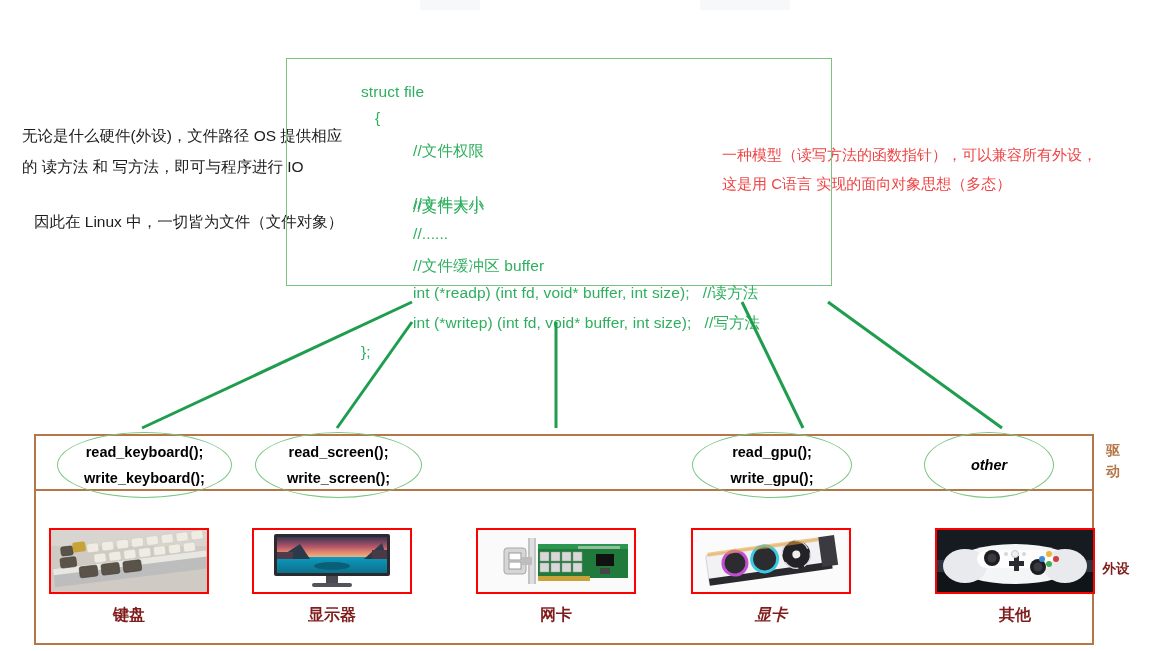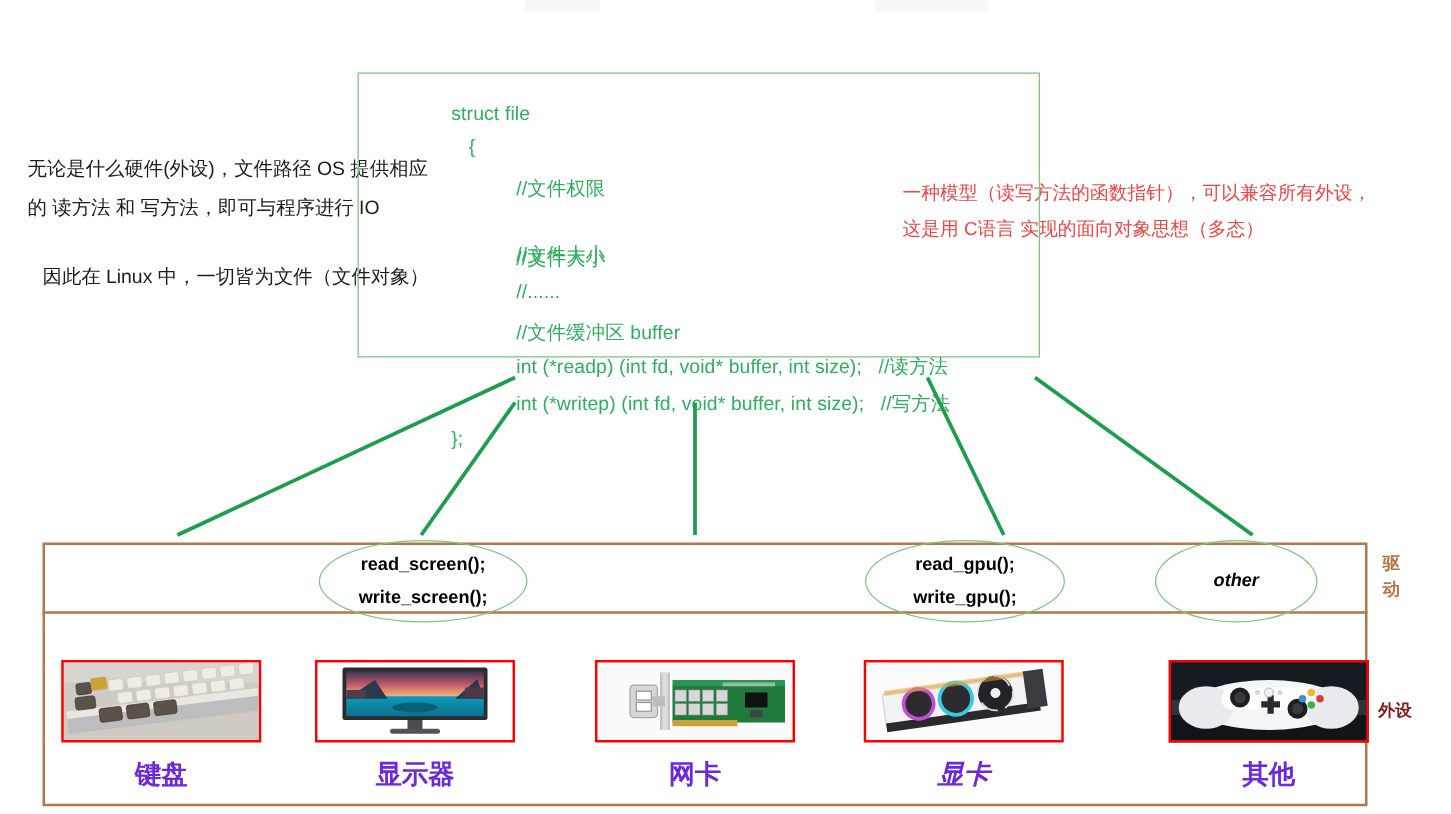--- a/index.html
+++ b/index.html
@@ -124,23 +124,23 @@
     width: 160px;
     height: 66px;
     border: 2px solid #ff0000;
     box-sizing: border-box;
     overflow: hidden;
     position: relative;
     background: #f2f2f2;
   }
   .device .dev-label {
     margin-top: 11px;
-    font-size: 21px;
+    font-size: 16px;
     font-weight: bold;
-    color: #6d28d9;
+    color: #7f1d1d;
   }
 
   
   #label-driver {
     left: 1100px;
     top: 440px;
     width: 26px;
     color: #b5774a;
     font-size: 14px;
     font-weight: bold;
@@ -200,20 +200,24 @@
     <line x1="412" y1="302" x2="142" y2="428" stroke="#1f9d4e" stroke-width="3"></line>
     <line x1="412" y1="322" x2="337" y2="428" stroke="#1f9d4e" stroke-width="3"></line>
     <line x1="556" y1="322" x2="556" y2="428" stroke="#1f9d4e" stroke-width="3"></line>
     <line x1="742" y1="302" x2="803" y2="428" stroke="#1f9d4e" stroke-width="3"></line>
     <line x1="828" y1="302" x2="1002" y2="428" stroke="#1f9d4e" stroke-width="3"></line>
   </svg>
 
   <div class="abs" id="hw-box"></div>
   <div class="abs" id="hw-divider"></div>
 
+  <div class="bubble" style="left:57px;top:432px;width:175px;height:66px;">
+    <div class="fn">read_keyboard();</div>
+    <div class="fn">write_keyboard();</div>
+  </div>
   <div class="bubble" style="left:255px;top:432px;width:167px;height:66px;align-items:center;">
     <div class="fn">read_screen();</div>
     <div class="fn">write_screen();</div>
   </div>
   <div class="bubble" style="left:692px;top:432px;width:160px;height:66px;">
     <div class="fn">read_gpu();</div>
     <div class="fn">write_gpu();</div>
   </div>
   <div class="bubble" style="left:924px;top:432px;width:130px;height:66px;font-style:italic;">
     <div class="fn">other</div>

